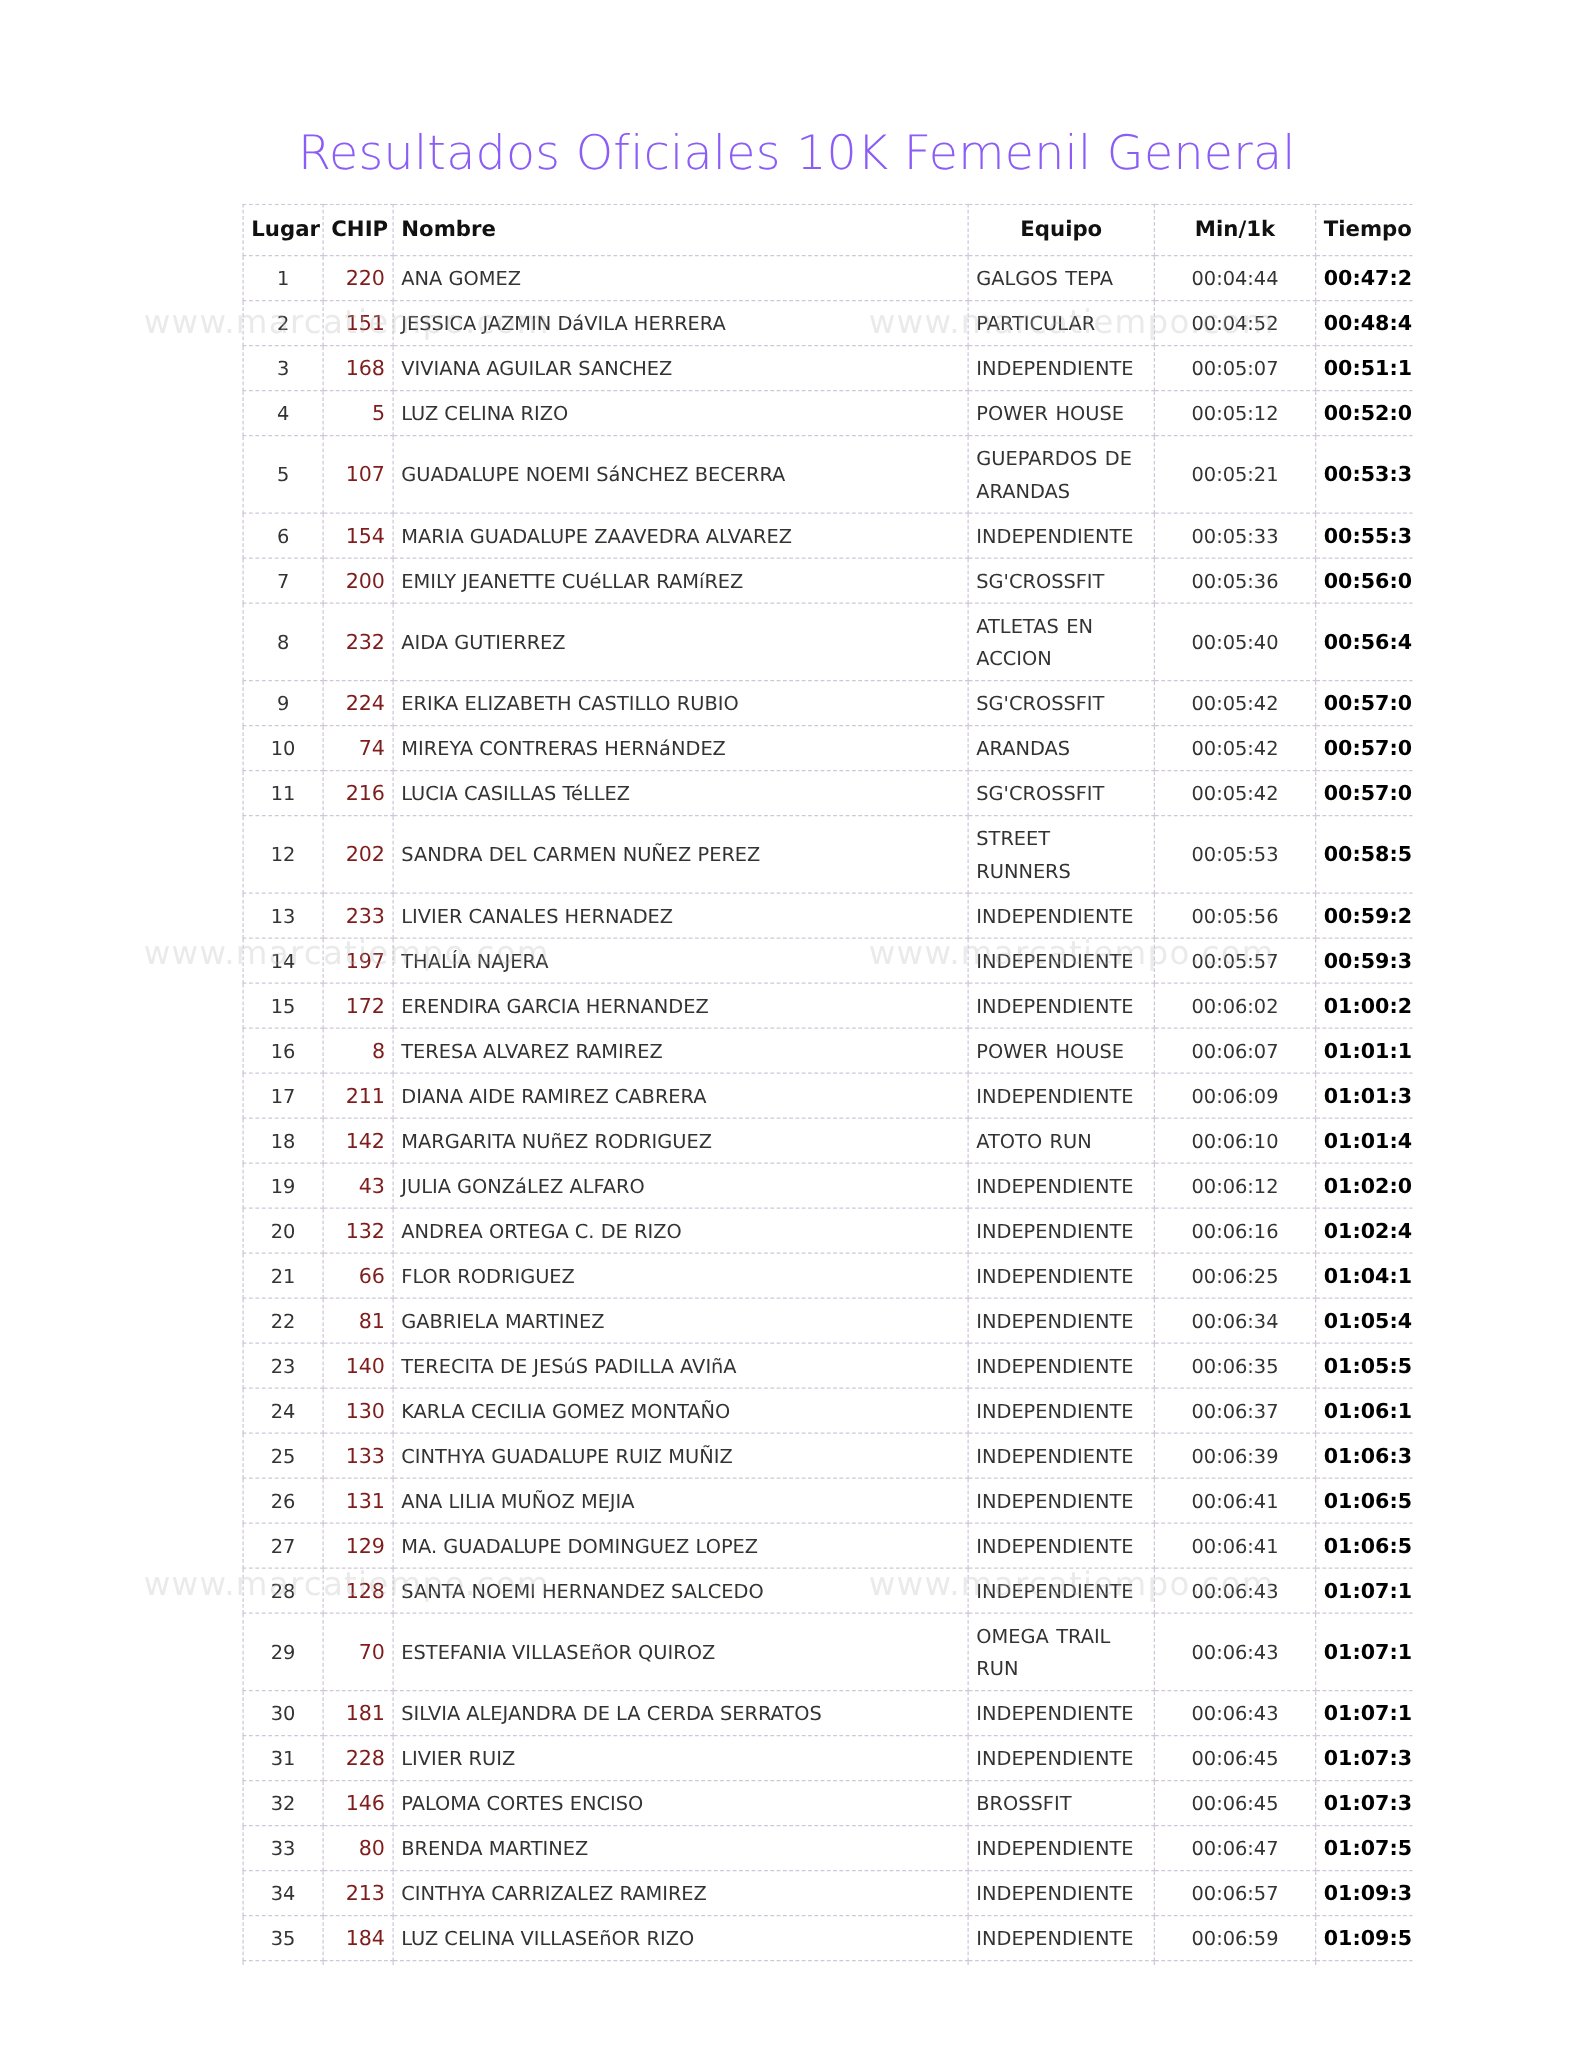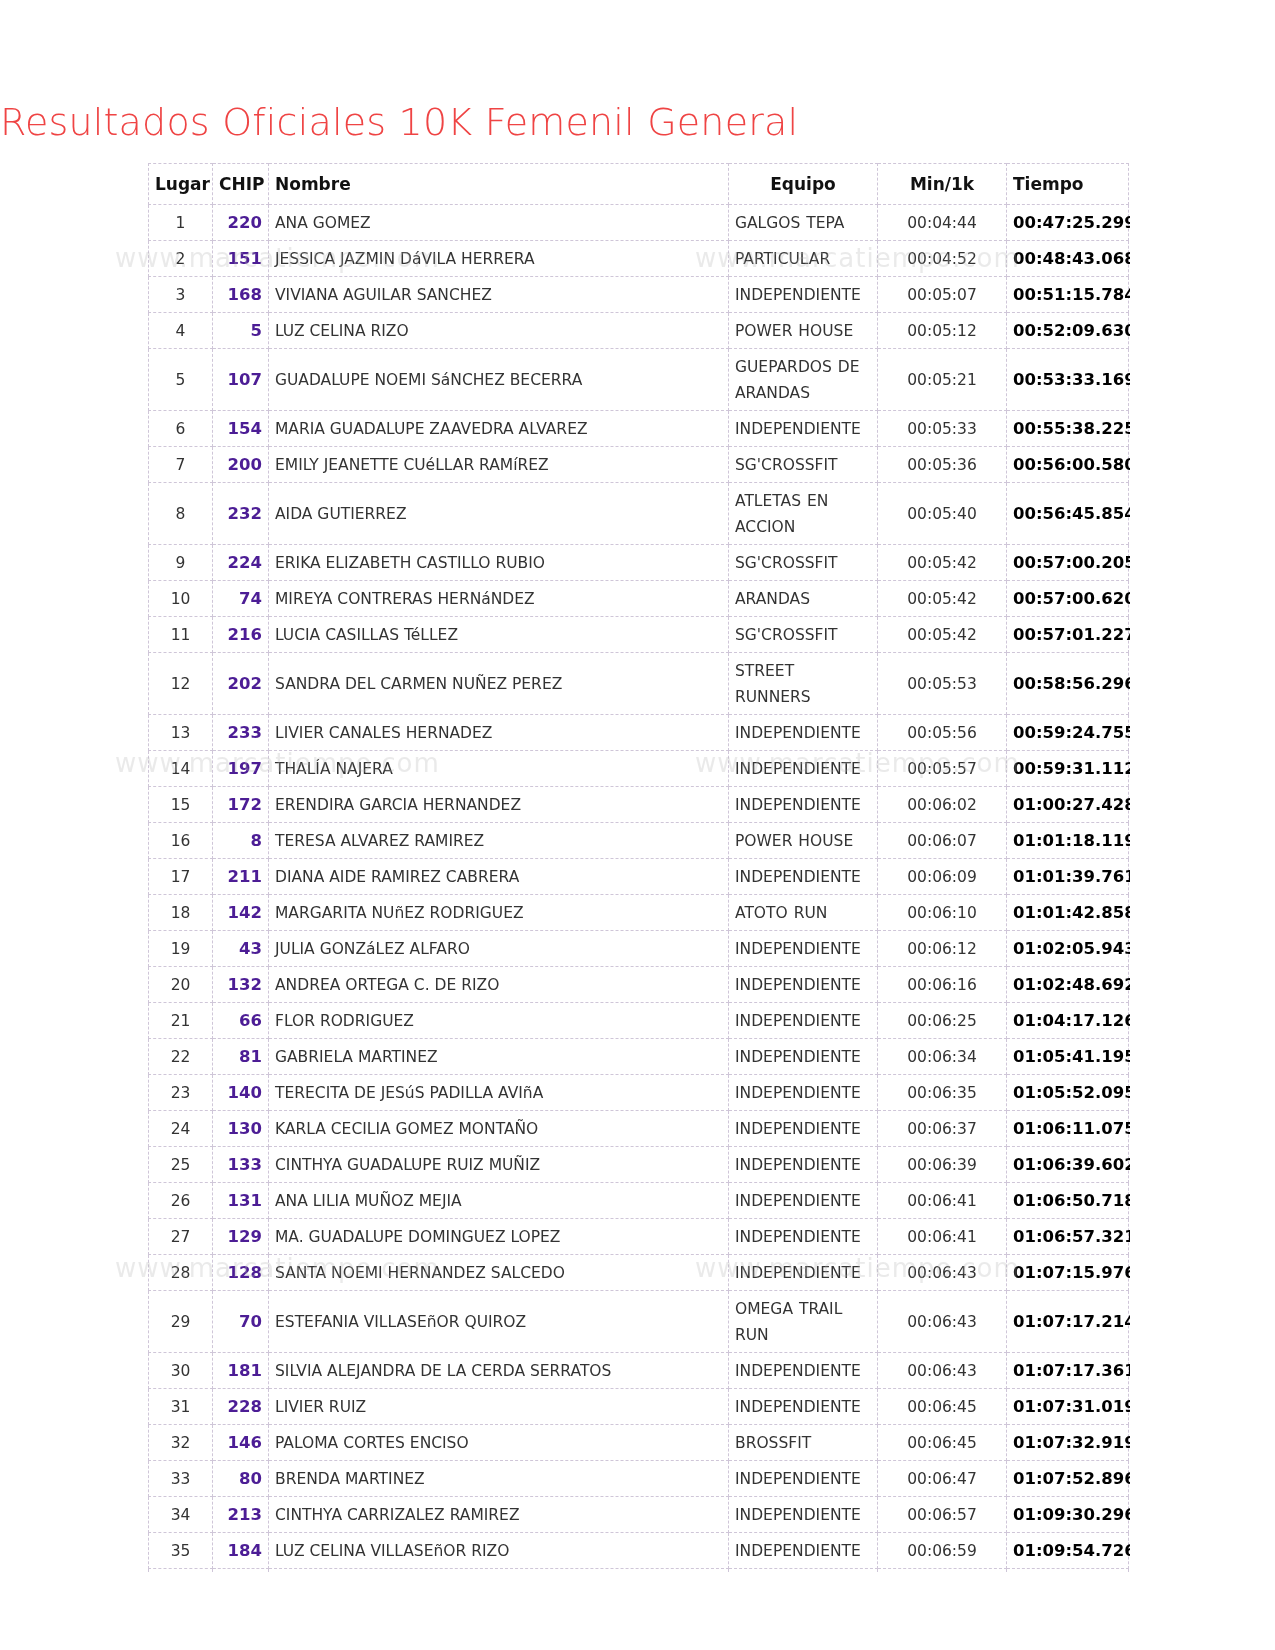--- a/index.html
+++ b/index.html
@@ -1,27 +1,27 @@
 <!DOCTYPE html>
 <html><head>
 <meta charset="utf-8">
 <style>
   html, body { margin:0; padding:0; background:#ffffff; }
   body { width:1275px; height:1650px; position:relative; overflow:hidden; font-family:"DejaVu Sans", sans-serif; color:#111; }
-  .title { position:absolute; top:100px; left:0; width:1275px; font-size:38px; font-weight:300; color:#ef4444; letter-spacing:0.2px; }
+  .title { position:absolute; top:100px; left:0; width:1275px; text-align:center; font-size:38px; font-weight:300; color:#8b5cf6; letter-spacing:0.2px; }
   .clip { position:absolute; left:148px; top:163px; width:982px; height:1410px; overflow:hidden; }
-  table { border-collapse:collapse; table-layout:fixed; width:980px; }
+  table { border-collapse:collapse; table-layout:fixed; width:980px;margin-left:46px; }
   col.c1 { width:64px; } col.c2 { width:56px; } col.c3 { width:460px; } col.c4 { width:149px; } col.c5 { width:129px; } col.c6 { width:122px; }
   th, td { border:1px dashed #cfc6d8; padding:0 6px; font-size:16.5px; vertical-align:middle; line-height:26px; }
   th { height:40px; font-weight:bold; font-size:17px; }
   td { height:35px; font-weight:300; color:#222; }
   tr.tall td { height:61px; }
   th.lugar, td.lugar { text-align:center; }
   th.chip, td.chip { text-align:right; }
-  td.chip { font-weight:bold; color:#4c1d95; }
+  td.chip { font-weight:normal; color:#7f1d1d; }
   th.nombre, td.nombre { text-align:left; }
   th.equipo { text-align:center; }
   td.equipo { text-align:left; white-space:normal; word-spacing:1px; }
   th.min, td.min { text-align:center; }
   th.tiempo, td.tiempo { text-align:left; }
   td.tiempo { font-weight:bold; color:#000; font-family:"DejaVu Sans", sans-serif; }
   td.nombre, td.equipo, td.lugar, td.min { font-family:"DejaVu Sans", sans-serif; font-weight:normal; color:#333; font-size:15.5px; }
   .wm { position:absolute; font-size:26px; font-weight:normal; color:rgba(180,180,180,0.28); letter-spacing:1px; pointer-events:none; white-space:nowrap; }
 </style>
 </head>

